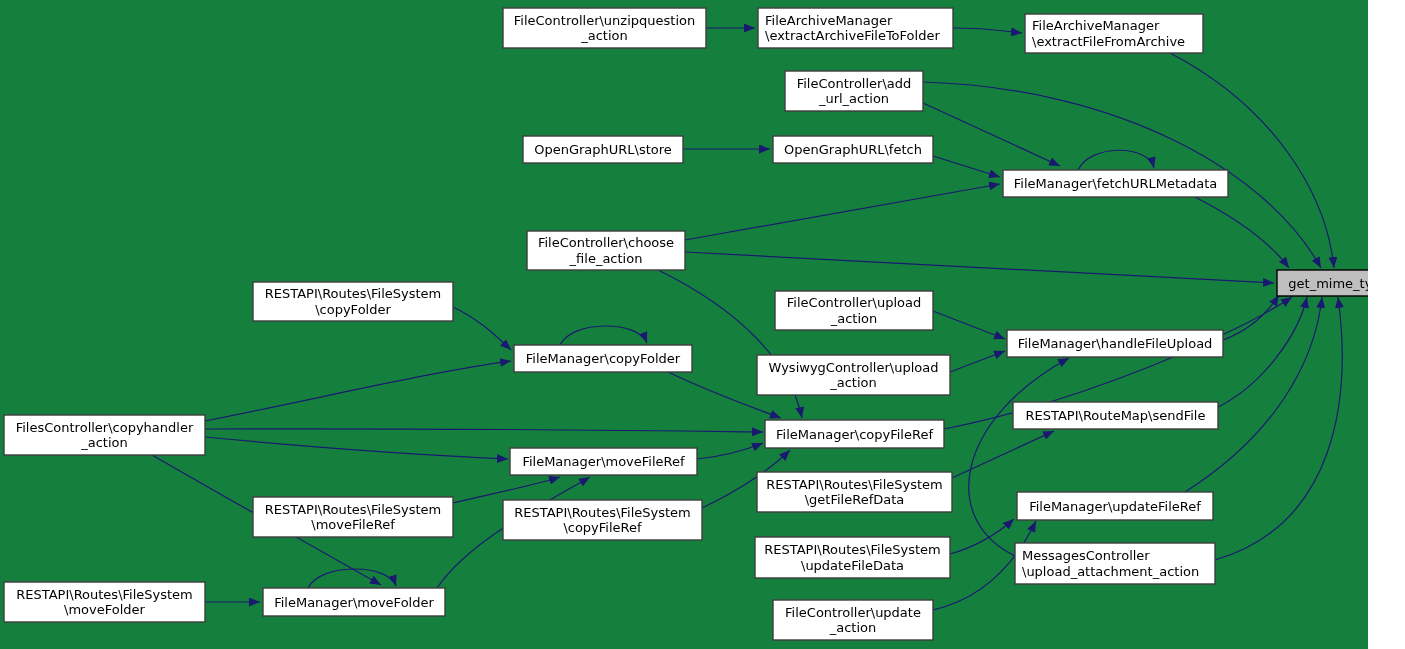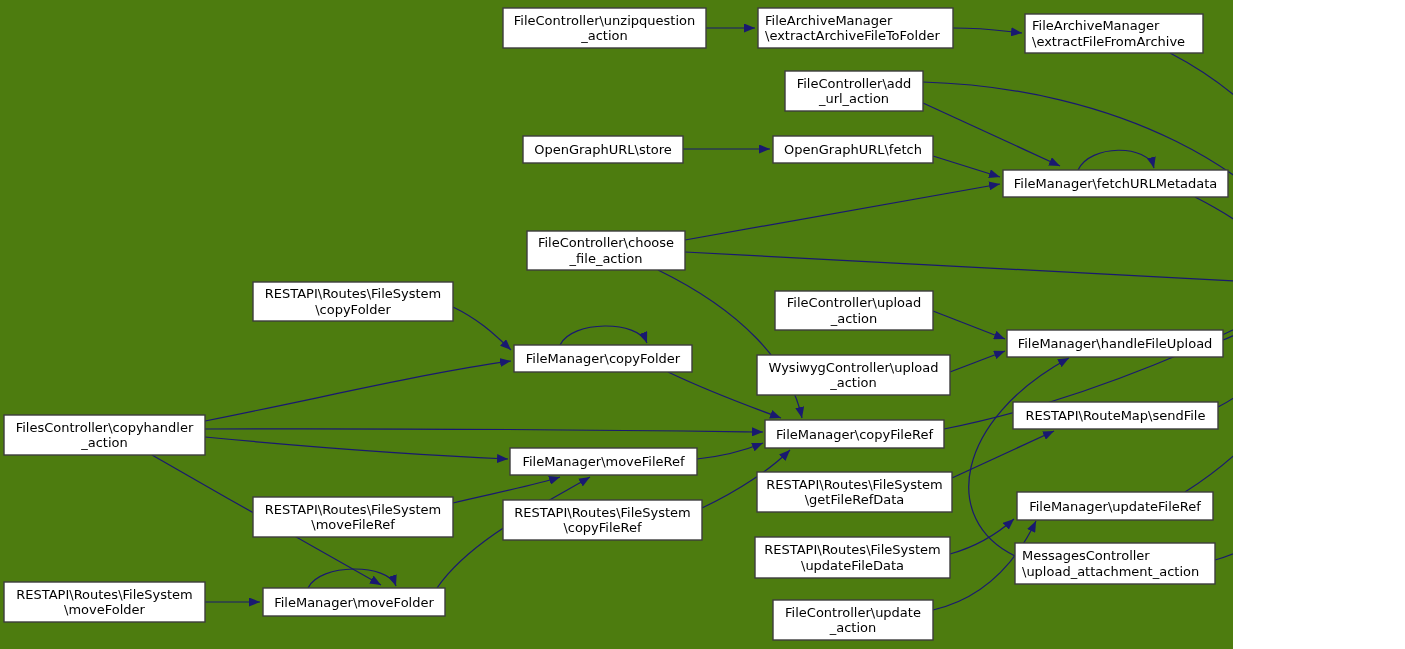--- a/index.html
+++ b/index.html
@@ -1,16 +1,16 @@
 <!DOCTYPE html>
 <html><head>
 <meta charset="utf-8">
 <style>
   html,body{margin:0;padding:0;background:#ffffff;}
-  .stage{position:relative;width:1233px;height:649px;background:#4d7c0f;overflow:hidden;
+  .stage{position:relative;width:1368px;height:649px;background:#15803d;overflow:hidden;
          font-family:"DejaVu Sans", sans-serif;text-align:right;}
   svg{display:block;}
   .edge{fill:none;}
   .node rect{stroke-width:1.4px;}
   .node text{font-family:"DejaVu Sans", sans-serif;font-size:13px;fill:#000000;}
   .node{cursor:pointer;}
 </style>
 </head>
 <body>
 

